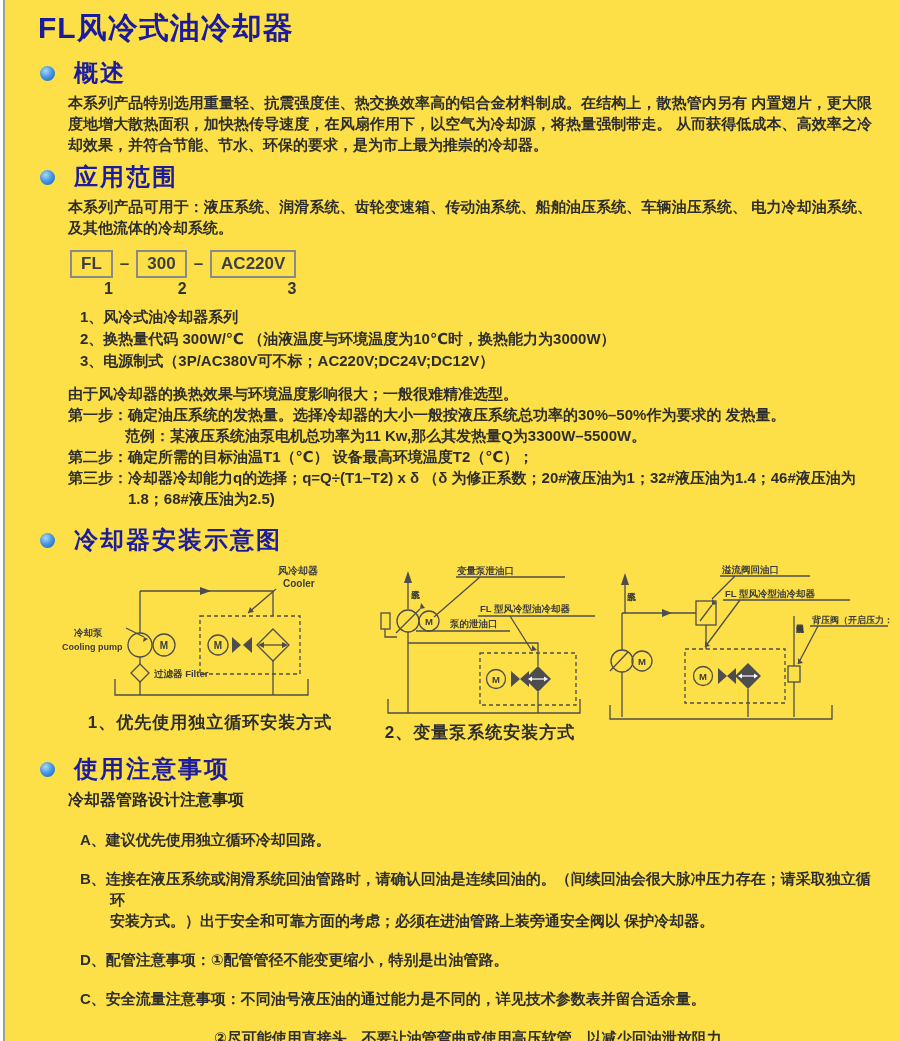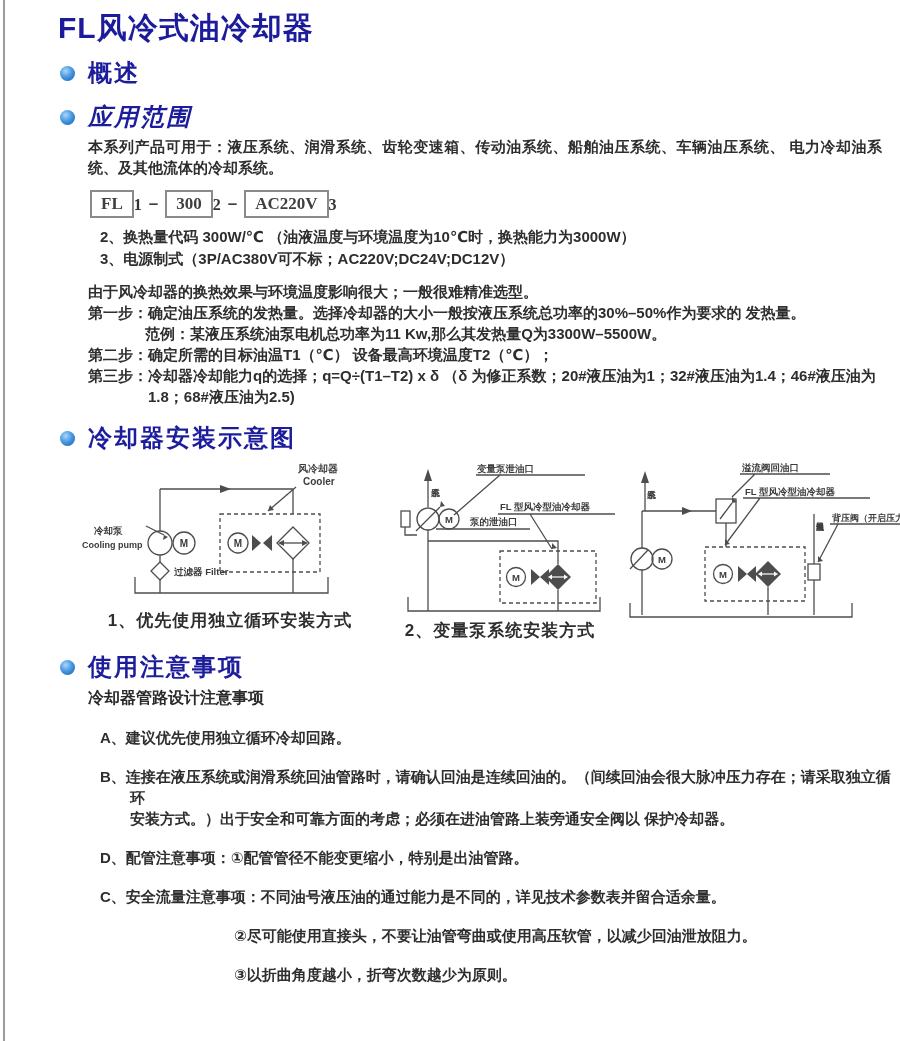--- a/index.html
+++ b/index.html
@@ -1,82 +1,83 @@
 <!DOCTYPE html>
 <html><head>
 <meta charset="utf-8">
 <style>
   * { margin:0; padding:0; box-sizing:border-box; }
   html,body { background:#e9e9e7; }
   .page {
     position:relative;
     width:900px; height:1041px;
-    background:#ffffff;
+    background:#fde047;
     font-family:"Liberation Sans","DejaVu Sans",sans-serif;
     color:#2e2e2e;
     overflow:hidden;
-    padding:8px 18px 0 60px;
+    padding:8px 18px 0 40px;
   }
   .scan-edge { position:absolute; left:3px; top:0; width:2px; height:100%; background:#9c9c9c; }
   .scan-strip { position:absolute; left:0; top:0; width:3px; height:100%; background:#ffffff; }
 
   .title {
     font-size:30px; font-weight:bold; color:#1b1b9b;
     letter-spacing:1px; margin-left:-2px; line-height:40px;
   }
-  .sec-head { display:flex; align-items:center; gap:13px; }
+  .sec-head { display:flex; align-items:center; gap:19px; }
   .bullet {
     width:15px; height:15px; border-radius:50%;
     background:radial-gradient(circle at 38% 33%, #a9d9f8 0%, #4a97e2 45%, #0f5cb0 100%);
     flex:0 0 auto;
   }
   .sec-head h2 {
     font-size:24px; font-weight:bold; color:#1c1c9c; letter-spacing:2px; line-height:30px;
   }
   .body { font-size:15px; font-weight:600; line-height:21px; color:#2e2e2e; }
   .para { margin:4px 0 0 28px; max-width:804px; text-align:justify; }
 
   .code-row { display:flex; margin:12px 0 0 30px; gap:7px; align-items:flex-start; }
-  .code-col { display:flex; flex-direction:row; align-items:center;font-family:Liberation Serif, serif; }
+  .code-col { display:flex; flex-direction:column; align-items:flex-end; }
   .code-box { border:2px solid #8a8a8a; padding:0 9px; font-size:17px; font-weight:700; color:#3f3f3f; line-height:24px; }
   .code-num { font-size:16px; font-weight:600; color:#333; margin-top:2px; }
   .code-sep { font-size:17px; font-weight:700; color:#3f3f3f; line-height:28px; }
 
   .notes-block { margin:8px 0 0 40px; }
   .notes-block div { margin-top:1px; }
   .steps-block { margin:12px 0 12px 28px; width:812px; }
   .hang60 { padding-left:60px; text-indent:-60px; white-space:pre-line; }
   .hang30 { padding-left:30px; text-indent:-30px; white-space:pre-line; }
   .ml57 { margin-left:57px; }
   .subitem { margin-left:134px; }
 
   .diagrams { display:flex; margin:6px 0 0 20px; }
   .diag-col { display:flex; flex-direction:column; align-items:center; }
   .diag-caption { font-size:17px; font-weight:700; color:#2e2e2e; margin-top:2px; letter-spacing:1px; }
   svg text { font-family:"Liberation Sans","DejaVu Sans",sans-serif; fill:#3c3c3c; font-weight:600; }
   .vtext { writing-mode:vertical-rl; text-orientation:upright; }
 
   .sub-title { font-size:16px; font-weight:bold; color:#2a2a2a; margin:6px 0 2px 28px; }
   .items-block { margin-left:40px; width:800px; }
-  .items-block > div { margin-top:18px; } .mt10{margin-top:10px;} .mt14{margin-top:14px;font-style:italic;}
+  .items-block > div { margin-top:18px; } .mt10{margin-top:10px;} .mt14{margin-top:7px;}
   .mt16{margin-top:16px;} .mt18{margin-top:18px;}
 </style>
 </head>
 <body>
 
 <div class="page">
   <div class="scan-strip"></div>
   <div class="scan-edge"></div>
 
   <h1 class="title">FL风冷式油冷却器</h1>
 
   <div class="sec-head mt10">
     <span class="bullet"></span>
     <h2>概述</h2>
   </div>
+  <p class="body para">本系列产品特别选用重量轻、抗震强度佳、热交换效率高的铝合金材料制成。在结构上，散热管内另有 内置翅片，更大限度地增大散热面积，加快热传导速度，在风扇作用下，以空气为冷却源，将热量强制带走。 从而获得低成本、高效率之冷却效果，并符合节能、节水、环保的要求，是为市上最为推崇的冷却器。</p>
 
   <div class="sec-head mt14">
     <span class="bullet"></span>
     <h2>应用范围</h2>
   </div>
   <p class="body para">本系列产品可用于：液压系统、润滑系统、齿轮变速箱、传动油系统、船舶油压系统、车辆油压系统、 电力冷却油系统、及其他流体的冷却系统。</p>
 
 
   <div class="code-row">
     <div class="code-col">
@@ -89,20 +90,21 @@
       <div class="code-num">2</div>
     </div>
     <div class="code-sep">–</div>
     <div class="code-col">
       <div class="code-box">AC220V</div>
       <div class="code-num">3</div>
     </div>
   </div>
 
   <div class="notes-block body">
+    <div>1、风冷式油冷却器系列</div>
     <div>2、换热量代码 300W/℃ （油液温度与环境温度为10℃时，换热能力为3000W）</div>
     <div>3、电源制式（3P/AC380V可不标；AC220V;DC24V;DC12V）</div>
   </div>
 
   <div class="steps-block body">
     <div>由于风冷却器的换热效果与环境温度影响很大；一般很难精准选型。</div>
     <div class="hang60">第一步：确定油压系统的发热量。选择冷却器的大小一般按液压系统总功率的30%–50%作为要求的 发热量。</div>
     <div class="ml57">范例：某液压系统油泵电机总功率为11 Kw,那么其发热量Q为3300W–5500W。</div>
     <div>第二步：确定所需的目标油温T1（℃） 设备最高环境温度T2（℃）；</div>
     <div class="hang60">第三步：冷却器冷却能力q的选择；q=Q÷(T1–T2) x δ （δ 为修正系数；20#液压油为1；32#液压油为1.4；46#液压油为

